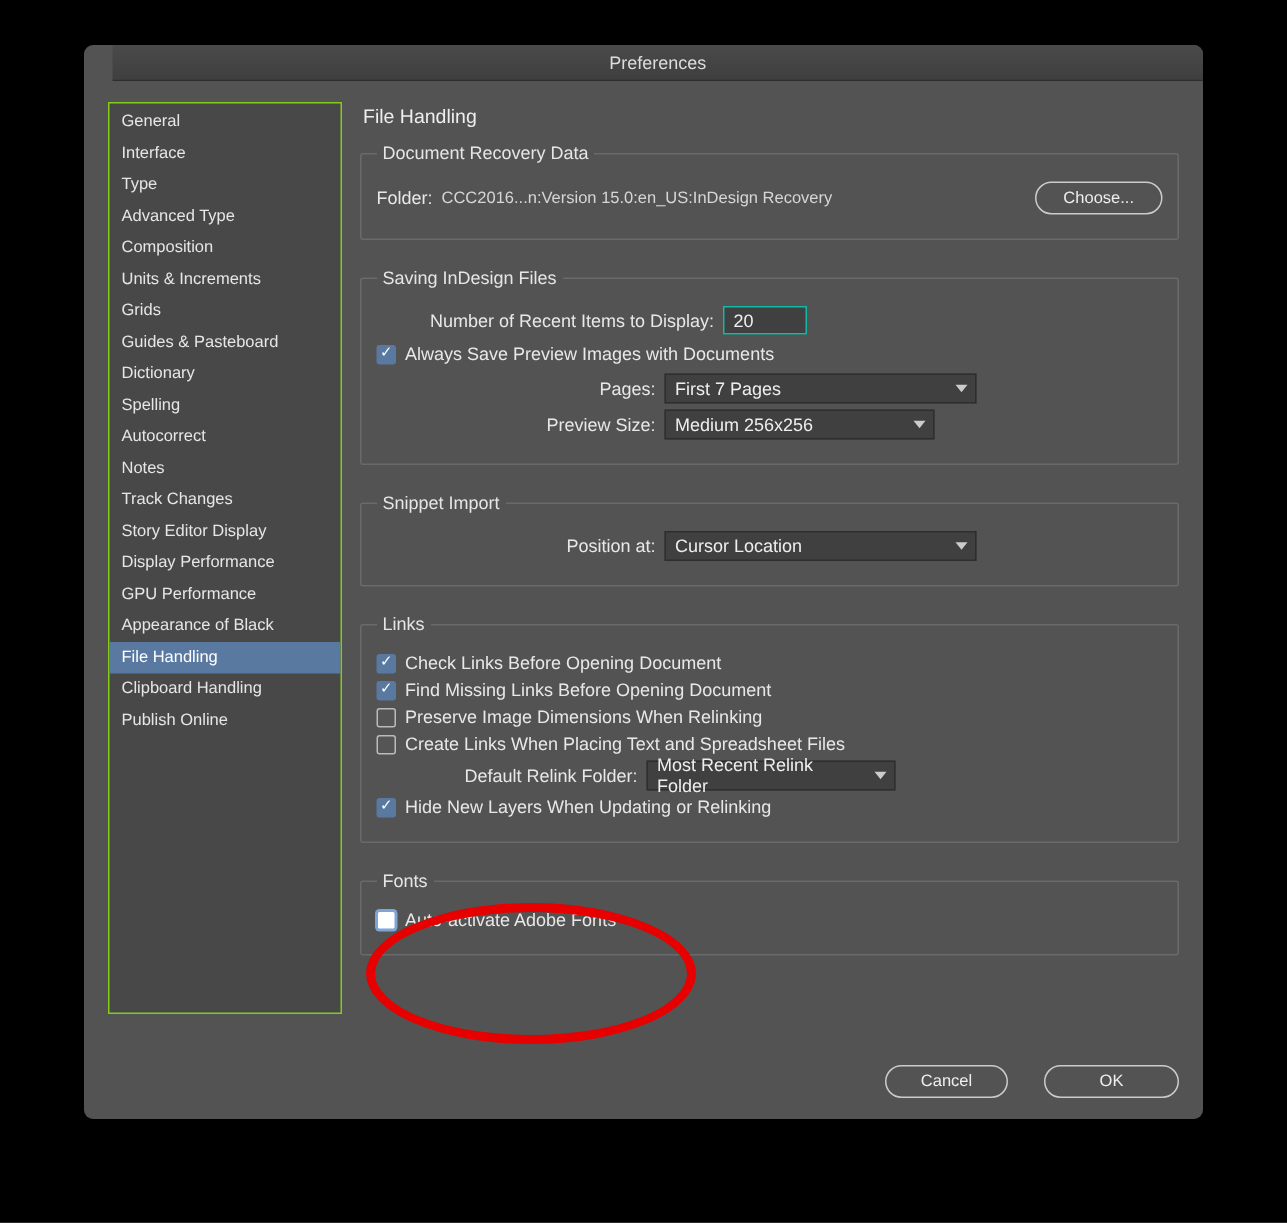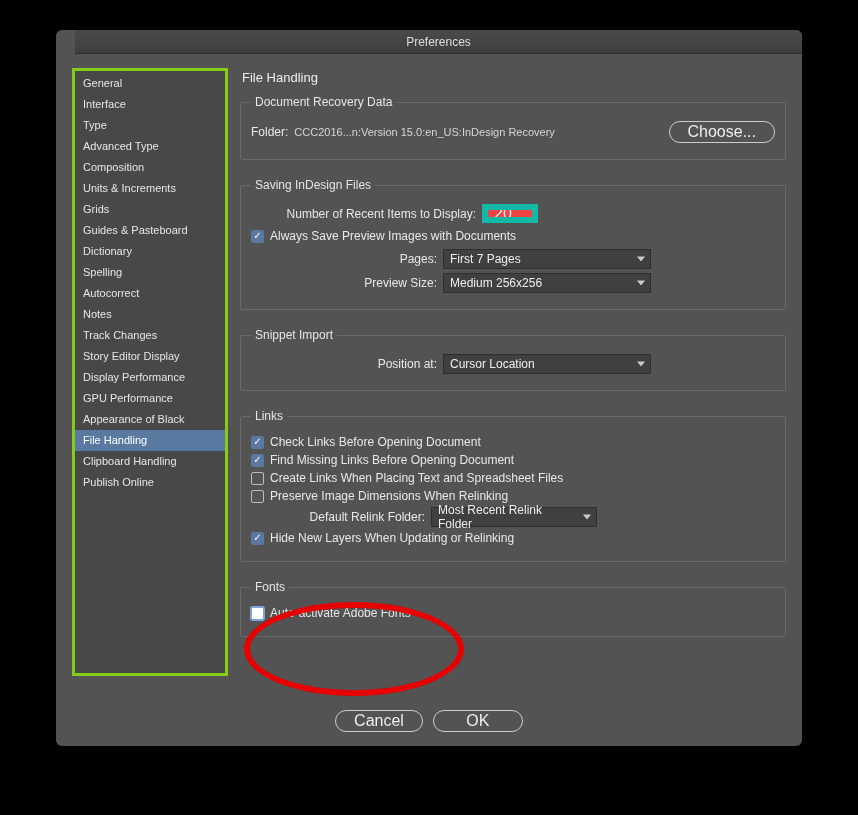--- a/index.html
+++ b/index.html
@@ -43,21 +43,21 @@
     flex-direction: column;
   }
   .main-row {
     display: flex;
     flex: 1;
     gap: 12px;
   }
   .sidebar {
     width: 156px;
     background: #484848;
-    border: 3px solid #84cc16;
+    border: 1px solid #84cc16;
     overflow: auto;
     padding-top: 2px;
     height: 608px;
   }
   .sidebar-item {
     padding: 3px 8px 3px 8px;
     color: #e6e6e6;
     font-size: 11px;
     line-height: 15px;
     cursor: pointer;
@@ -99,27 +99,27 @@
     text-align: right;
   }
   .folder-path {
     color: #d6d6d6;
     font-size: 11px;
     white-space: nowrap;
     overflow: hidden;
     text-overflow: ellipsis;
   }
   input[type="text"].numbox {
-    background: #ef4444;
-    border: 6px solid #14b8a6;
+    background: #404040;
+    border: 1px solid #14b8a6;
     color: #eee;
     height: 19px;
     width: 56px;
     padding: 0 6px;
-    font-size: 16px;
+    font-size: 12px;
   }
   .select {
     background: #404040;
     border: 1px solid #2e2e2e;
     color: #eee;
     height: 20px;
     padding: 0 20px 0 6px;
     font-size: 12px;
     position: relative;
     display: inline-flex;
@@ -165,30 +165,30 @@
   }
   .chk-label { cursor: pointer; }
   .pill-btn {
     border: 1px solid #ccc;
     border-radius: 14px;
     height: 22px;
     min-width: 82px;
     padding: 0 18px;
     background: transparent;
     color: #eee;
-    font-size: 16px;
+    font-size: 11px;
     cursor: pointer;
     display: inline-flex;
     align-items: center;
     justify-content: center;
   }
   .button-row {
     display: flex;
-    justify-content: center;
-    gap: 10px;
+    justify-content: flex-end;
+    gap: 24px;
     margin-top: 8px;
   }
   .highlight-oval {
     position: absolute;
     border: 6px solid #e60000;
     border-radius: 50%;
     pointer-events: none;
   }
 </style>
 </head>
@@ -251,21 +251,21 @@
           </div>
           <div class="row" style="margin-top:6px;">
             <span class="label-right" style="width:186px;">Pages:</span>
             <div class="select" style="width:208px;">
               <span>First 7 Pages</span>
               <span class="chev"></span>
             </div>
           </div>
           <div class="row">
             <span class="label-right" style="width:186px;">Preview Size:</span>
-            <div class="select" style="width:208px;">
+            <div class="select" style="width:180px;">
               <span>Medium 256x256</span>
               <span class="chev"></span>
             </div>
           </div>
         </fieldset>
 
         <fieldset class="group">
           <legend>Snippet Import</legend>
           <div class="row">
             <span class="label-right" style="width:186px;">Position at:</span>
@@ -281,25 +281,25 @@
           <div class="row">
             <span class="checkbox checked"></span>
             <span class="chk-label">Check Links Before Opening Document</span>
           </div>
           <div class="row">
             <span class="checkbox checked"></span>
             <span class="chk-label">Find Missing Links Before Opening Document</span>
           </div>
           <div class="row">
             <span class="checkbox"></span>
+            <span class="chk-label">Preserve Image Dimensions When Relinking</span>
+          </div>
+          <div class="row">
+            <span class="checkbox"></span>
             <span class="chk-label">Create Links When Placing Text and Spreadsheet Files</span>
-          </div>
-          <div class="row">
-            <span class="checkbox"></span>
-            <span class="chk-label">Preserve Image Dimensions When Relinking</span>
           </div>
           <div class="row" style="margin-top:4px;">
             <span class="label-right" style="width:174px;text-align:right;">Default Relink Folder:</span>
             <div class="select" style="width:166px;min-width:166px;">
               <span>Most Recent Relink Folder</span>
               <span class="chev"></span>
             </div>
           </div>
           <div class="row" style="margin-top:4px;">
             <span class="checkbox checked"></span>

